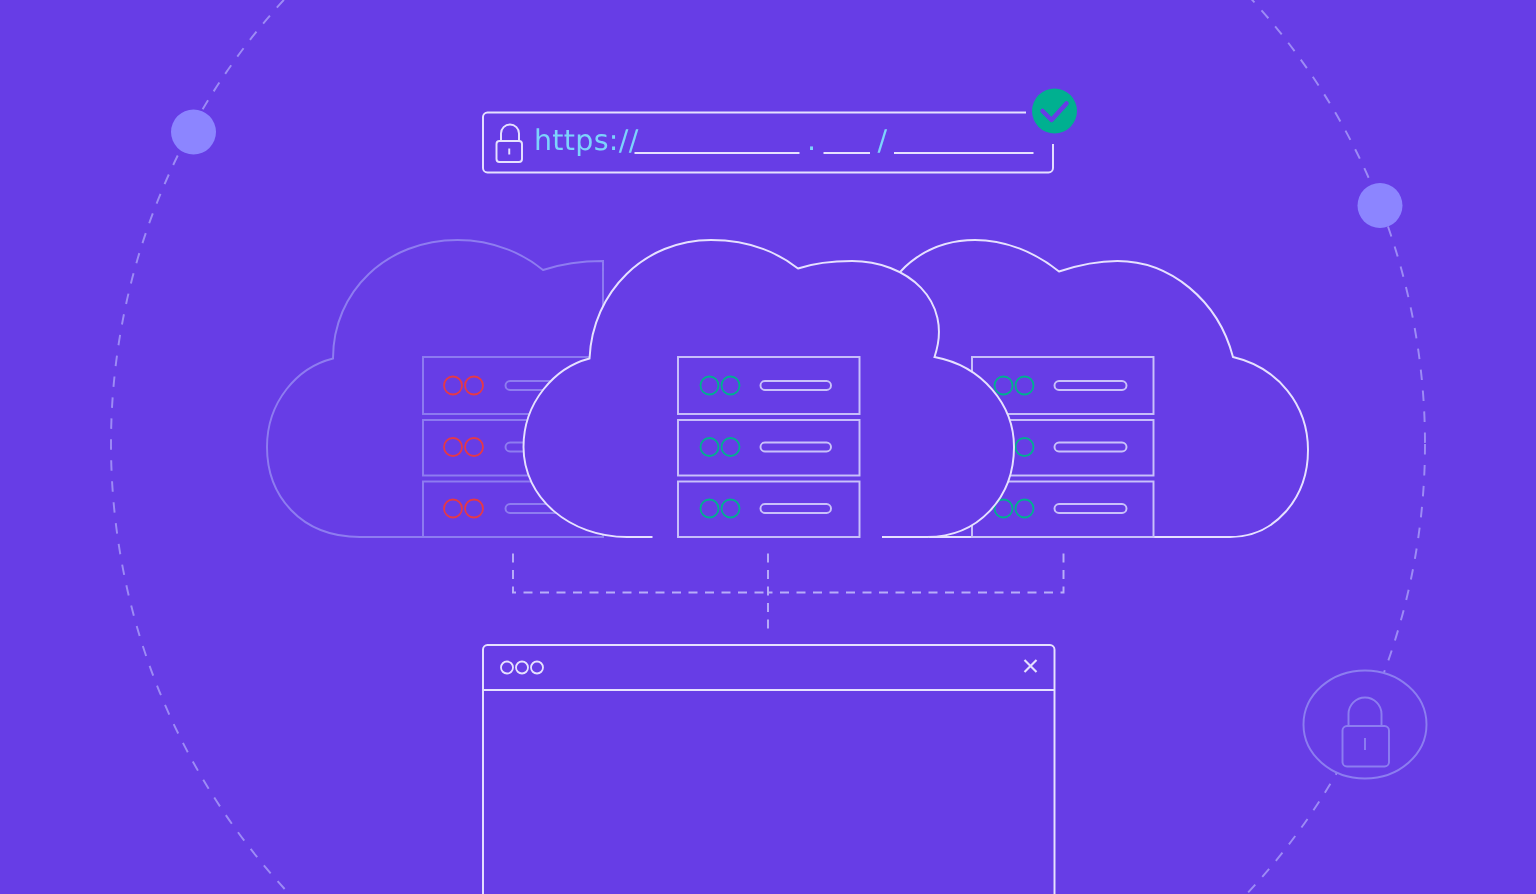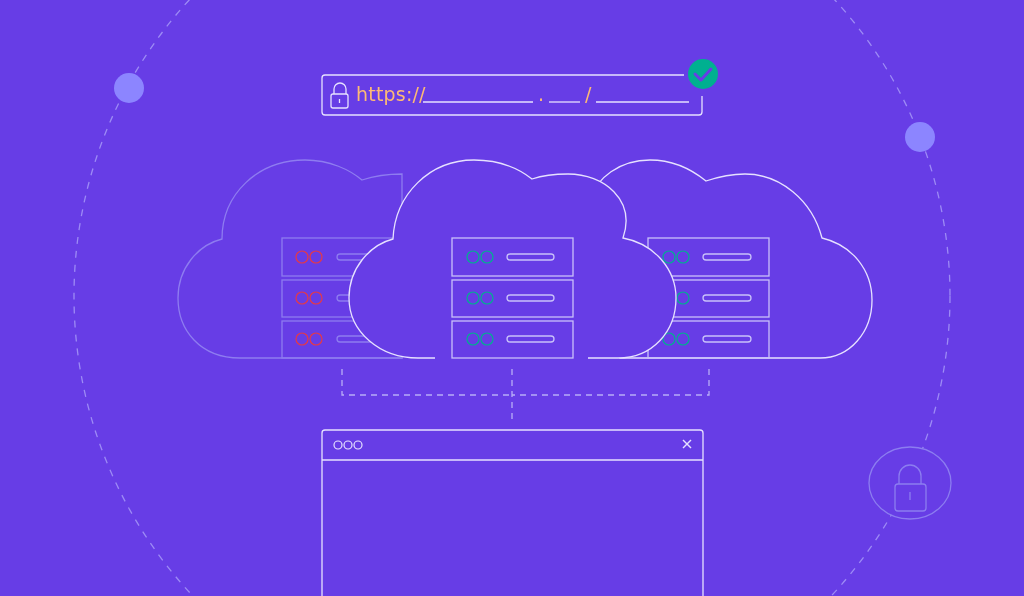--- a/index.html
+++ b/index.html
@@ -6,21 +6,21 @@
   body {
     width: 1024px; height: 596px; overflow: hidden;
     background: #673DE6;
     font-family: "Liberation Sans", "DejaVu Sans", sans-serif;
     position: relative;
   }
   .stage { position: absolute; left: 0; top: 0; width: 1024px; height: 596px; }
   svg.scene { position: absolute; left: 0; top: 0; }
   .url-text {
     position: absolute; left: 356px; top: 83px;
-    color: #fdba74; font-size: 19px; letter-spacing: 0.2px;
+    color: #7dd3fc; font-size: 19px; letter-spacing: 0.2px;
     font-family: "DejaVu Sans", sans-serif;
   }
 </style>
 </head>
 <body>
 
 <div class="stage">
 <svg class="scene" width="1024" height="596" viewBox="0 0 1024 596" xmlns="http://www.w3.org/2000/svg">
   <defs>
     

